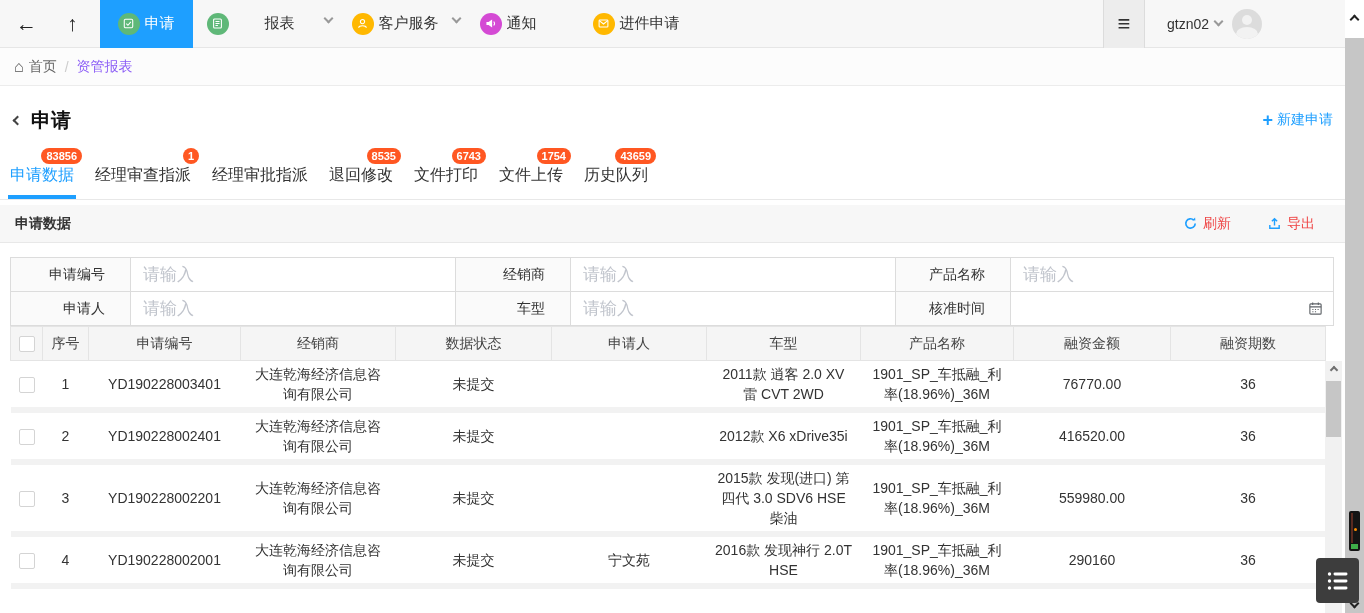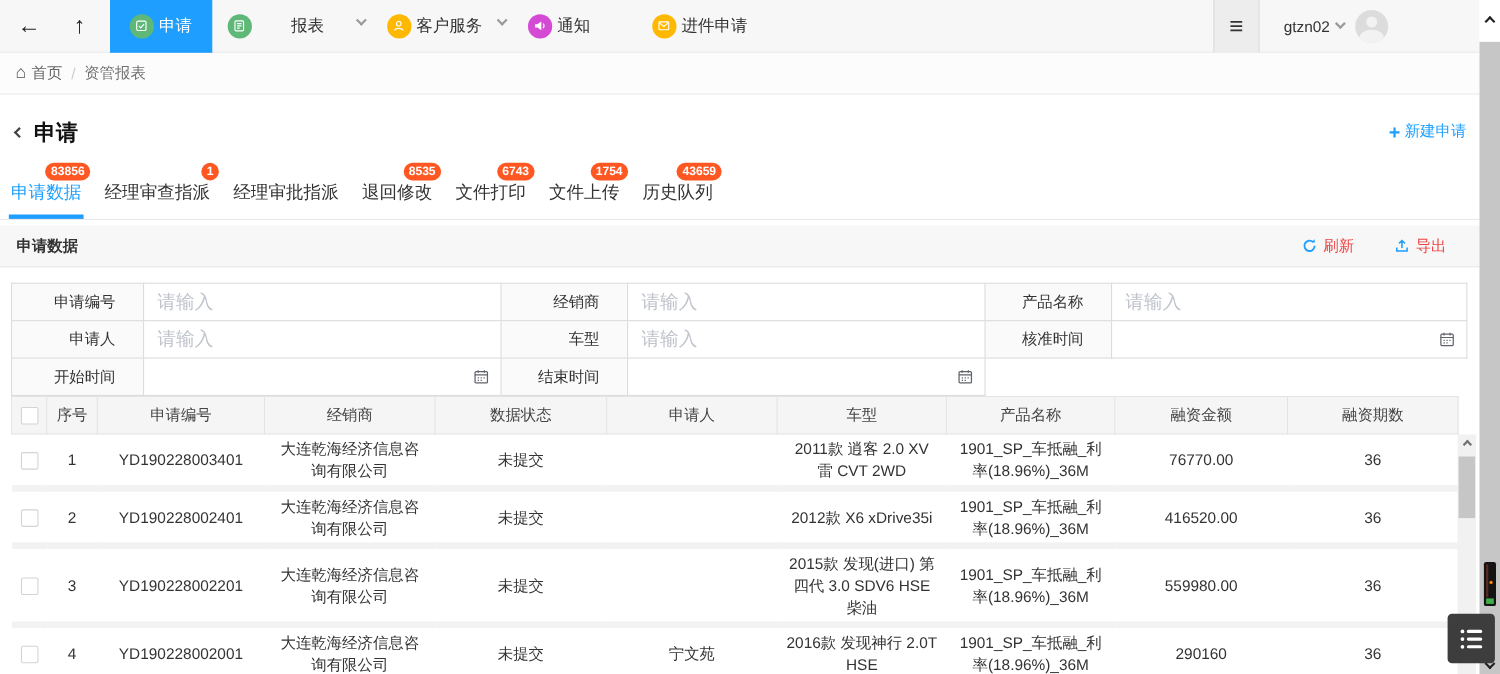--- a/index.html
+++ b/index.html
@@ -42,21 +42,21 @@
   .avatar { width:30px; height:30px; border-radius:50%; background:#dcdcdc; position:relative;
     overflow:hidden; margin-left:10px; }
   .avatar .head { position:absolute; left:10px; top:6px; width:10px; height:10px; border-radius:50%; background:#f2f2f2; }
   .avatar .shoulders { position:absolute; left:4px; top:18px; width:22px; height:14px; border-radius:50%; background:#f2f2f2; }
 
   
   .breadcrumb-bar { height:38px; background:#fcfcfc; border-bottom:1px solid #ececec;
     display:flex; align-items:center; padding-left:14px; font-size:14px; color:#666; }
   .bc-home-icon { font-size:16px; color:#555; margin-right:5px; }
   .bc-sep { color:#ccc; margin:0 8px; }
-  .bc-current { color:#737373; }
+  .bc-current { color:#8b5cf6; }
 
   
   .title-row { display:flex; align-items:center; justify-content:space-between;
     padding:0 12px 0 14px; margin-top:14px; height:40px; }
   .page-title-wrap { display:flex; align-items:center; }
   .page-title { font-size:20px; font-weight:bold; color:#111; margin-left:10px; }
   .new-app-btn { color:#1e9fff; font-size:14px; display:flex; align-items:center; cursor:pointer; }
   .plus-ic { font-size:18px; font-weight:bold; margin-right:4px; }
 
   
@@ -289,47 +289,20 @@
             <span class="fcell-inner">
               <input style="">
               <span class="cal-ic">
                 <svg width="15" height="15" viewBox="0 0 16 16">
   <rect x="2" y="3" width="12" height="11" rx="1" stroke="#5f6368" stroke-width="1.2" fill="none"></rect>
   <path d="M2 6.2 h12 M5 1.6 v2.6 M11 1.6 v2.6 M4.6 9 h1.2 M7.4 9 h1.2 M10.2 9 h1.2 M4.6 11.5 h1.2 M7.4 11.5 h1.2" stroke="#5f6368" stroke-width="1.2" fill="none"></path>
                 </svg>
               </span>
             </span>
           </td>
-        </tr>
-        <tr>
-          <td class="flabel">开始时间</td>
-          <td class="finput">
-            <span class="fcell-inner">
-              <input style="">
-              <span class="cal-ic">
-                <svg width="15" height="15" viewBox="0 0 16 16">
-  <rect x="2" y="3" width="12" height="11" rx="1" stroke="#5f6368" stroke-width="1.2" fill="none"></rect>
-  <path d="M2 6.2 h12 M5 1.6 v2.6 M11 1.6 v2.6 M4.6 9 h1.2 M7.4 9 h1.2 M10.2 9 h1.2 M4.6 11.5 h1.2 M7.4 11.5 h1.2" stroke="#5f6368" stroke-width="1.2" fill="none"></path>
-                </svg>
-              </span>
-            </span>
-          </td>
-          <td class="flabel">结束时间</td>
-          <td class="finput">
-            <span class="fcell-inner">
-              <input style="">
-              <span class="cal-ic">
-                <svg width="15" height="15" viewBox="0 0 16 16">
-  <rect x="2" y="3" width="12" height="11" rx="1" stroke="#5f6368" stroke-width="1.2" fill="none"></rect>
-  <path d="M2 6.2 h12 M5 1.6 v2.6 M11 1.6 v2.6 M4.6 9 h1.2 M7.4 9 h1.2 M10.2 9 h1.2 M4.6 11.5 h1.2 M7.4 11.5 h1.2" stroke="#5f6368" stroke-width="1.2" fill="none"></path>
-                </svg>
-              </span>
-            </span>
-          </td>
-          <td class="fempty" colspan="2"></td>
         </tr>
       </tbody>
   </table>
 
   <div class="table-wrap">
     <table class="data-table">
       <colgroup>
           <col style="width:32px">
           <col style="width:46px">
           <col style="width:152px">

